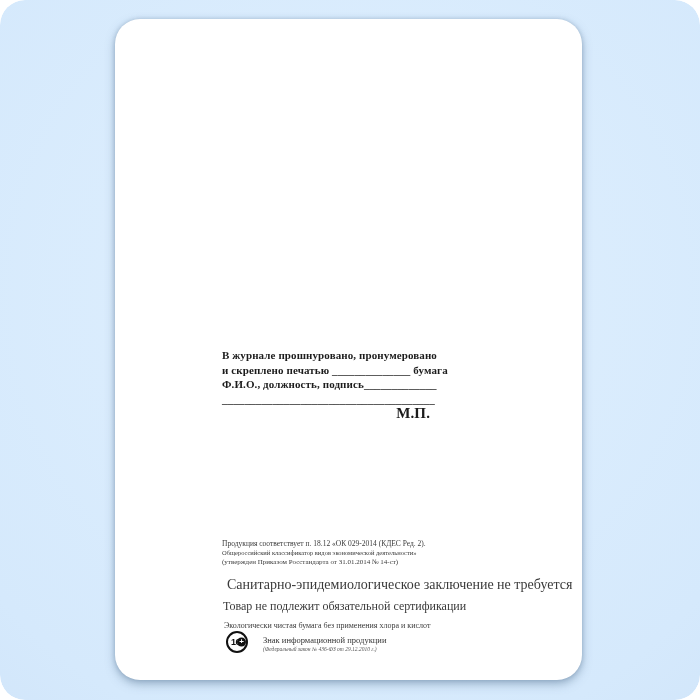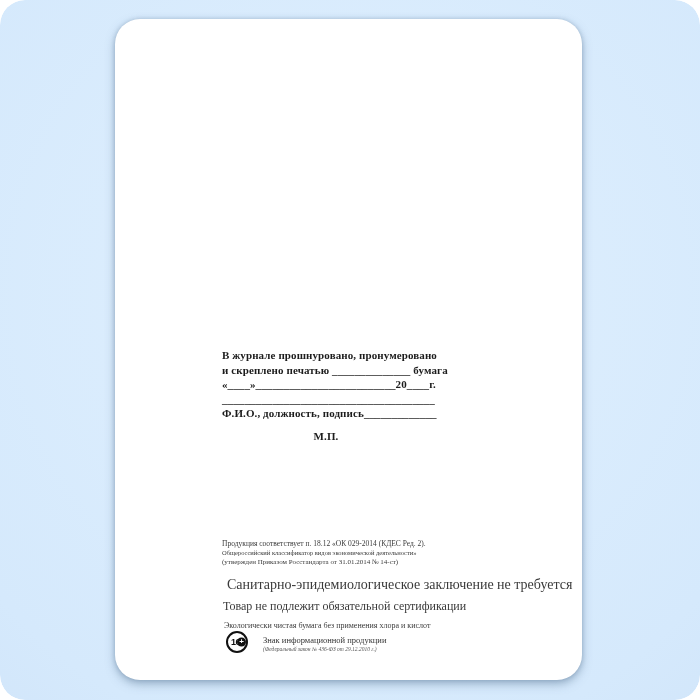--- a/index.html
+++ b/index.html
@@ -31,25 +31,24 @@
     top: 329px;
     width: 212px;
     color: #1c1c1c;
     font-size: 11px;
     font-weight: bold;
     line-height: 14.5px;
     letter-spacing: 0.1px;
   }
   .binding .bline { white-space: nowrap; }
   .stamp {
-    margin-top: 8px;
-    text-align: center;
+    text-align: right;
     padding-right: 4px;
     font-weight: bold;
-    font-size: 11px;
+    font-size: 15px;
   }
 
   
   .comp { position: absolute; color: #3a3a3a; white-space: nowrap; }
   .std1 { left: 107px; top: 520px; font-size: 7.5px; font-family: Liberation Serif, serif; }
   .std2 { left: 107px; top: 530px; font-size: 6.5px; }
   .std3 { left: 107px; top: 539px; font-size: 7px; }
   .sanitary { left: 112px; top: 558px; font-size: 14px; }
   .certif   { left: 108px; top: 580px; font-size: 12px; }
   .ecology  { left: 109px; top: 602px; font-size: 8px; }
@@ -113,23 +112,22 @@
 </head>
 <body>
 
 <div class="stage">
 
   <div class="paper">
 
     <div class="binding">
       <div class="bline">В журнале прошнуровано, пронумеровано</div>
       <div class="bline">и скреплено печатью ______________ бумага</div>
-      <div class="bline">«____»_________________________20____г.</div>
+      <div class="bline">Ф.И.О., должность, подпись_____________</div>
       <div class="bline">______________________________________</div>
-      <div class="bline">Ф.И.О., должность, подпись_____________</div>
       <div class="stamp">М.П.</div>
     </div>
 
     <div class="comp std1">Продукция соответствует п. 18.12 «ОК 029-2014 (КДЕС Ред. 2).</div>
     <div class="comp std2">Общероссийский классификатор видов экономической деятельности»</div>
     <div class="comp std3">(утвержден Приказом Росстандарта от 31.01.2014 № 14-ст)</div>
     <div class="comp sanitary">Санитарно-эпидемиологическое заключение не требуется</div>
     <div class="comp certif">Товар не подлежит обязательной сертификации</div>
     <div class="comp ecology">Экологически чистая бумага без применения хлора и кислот</div>
 

